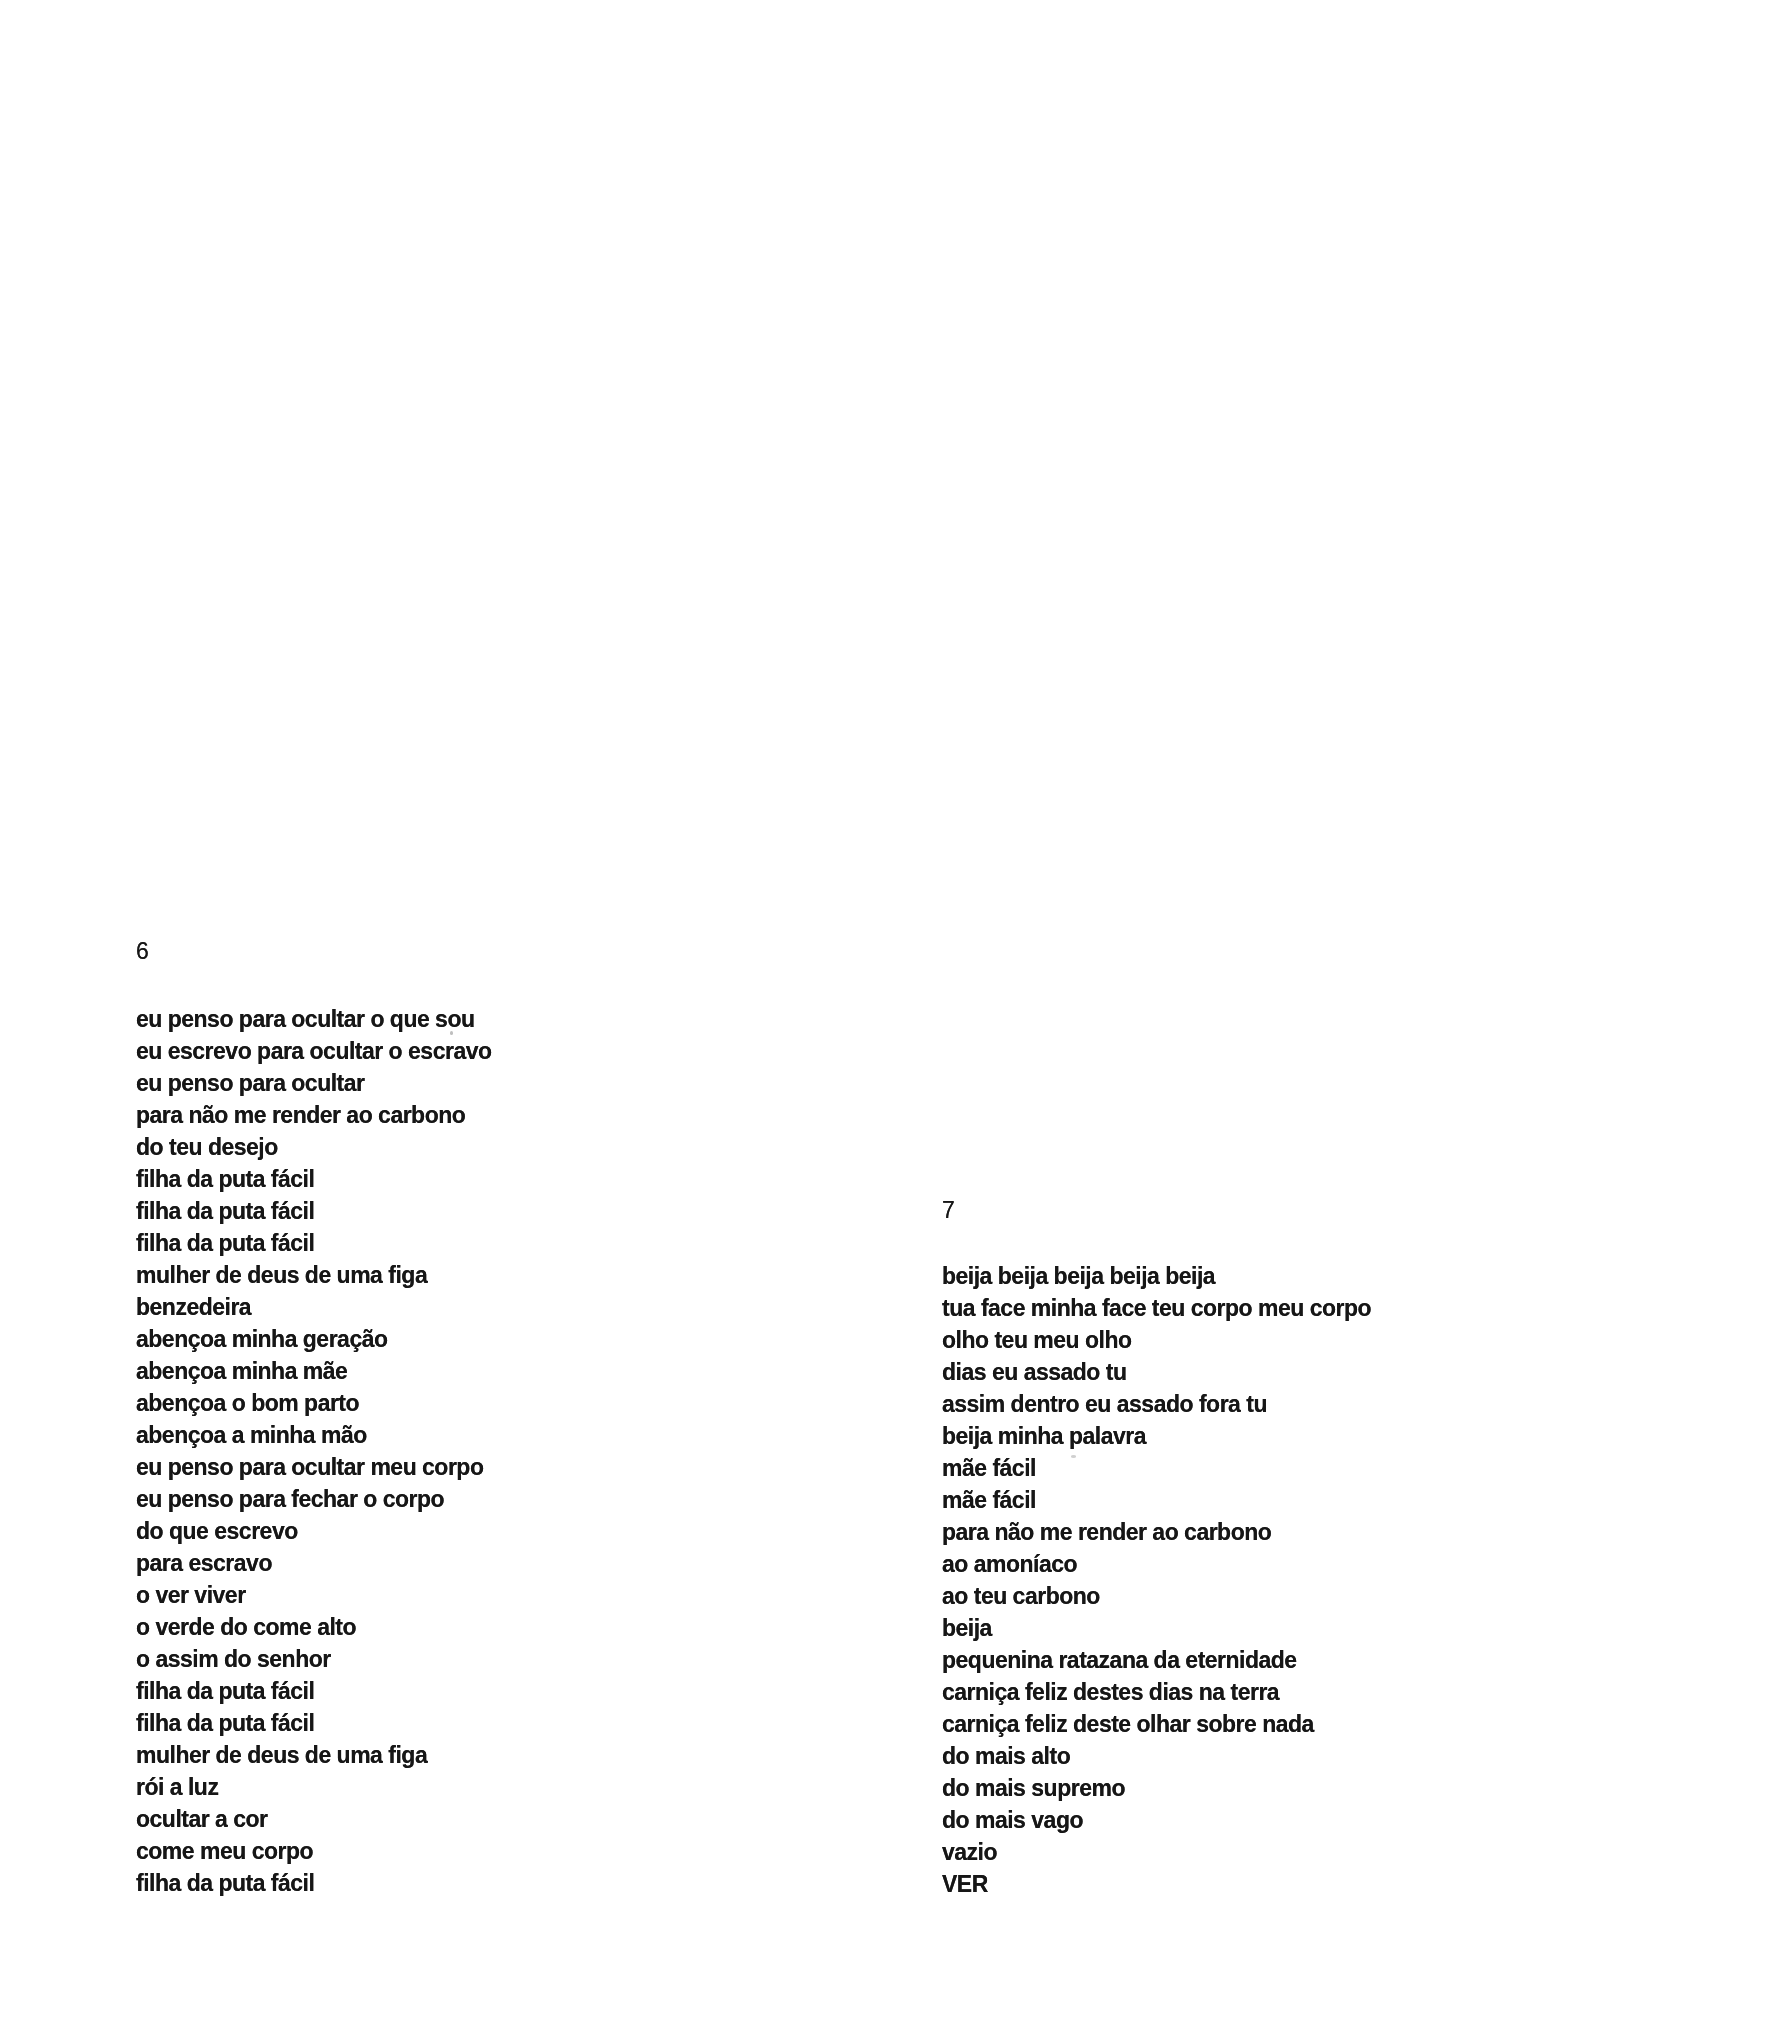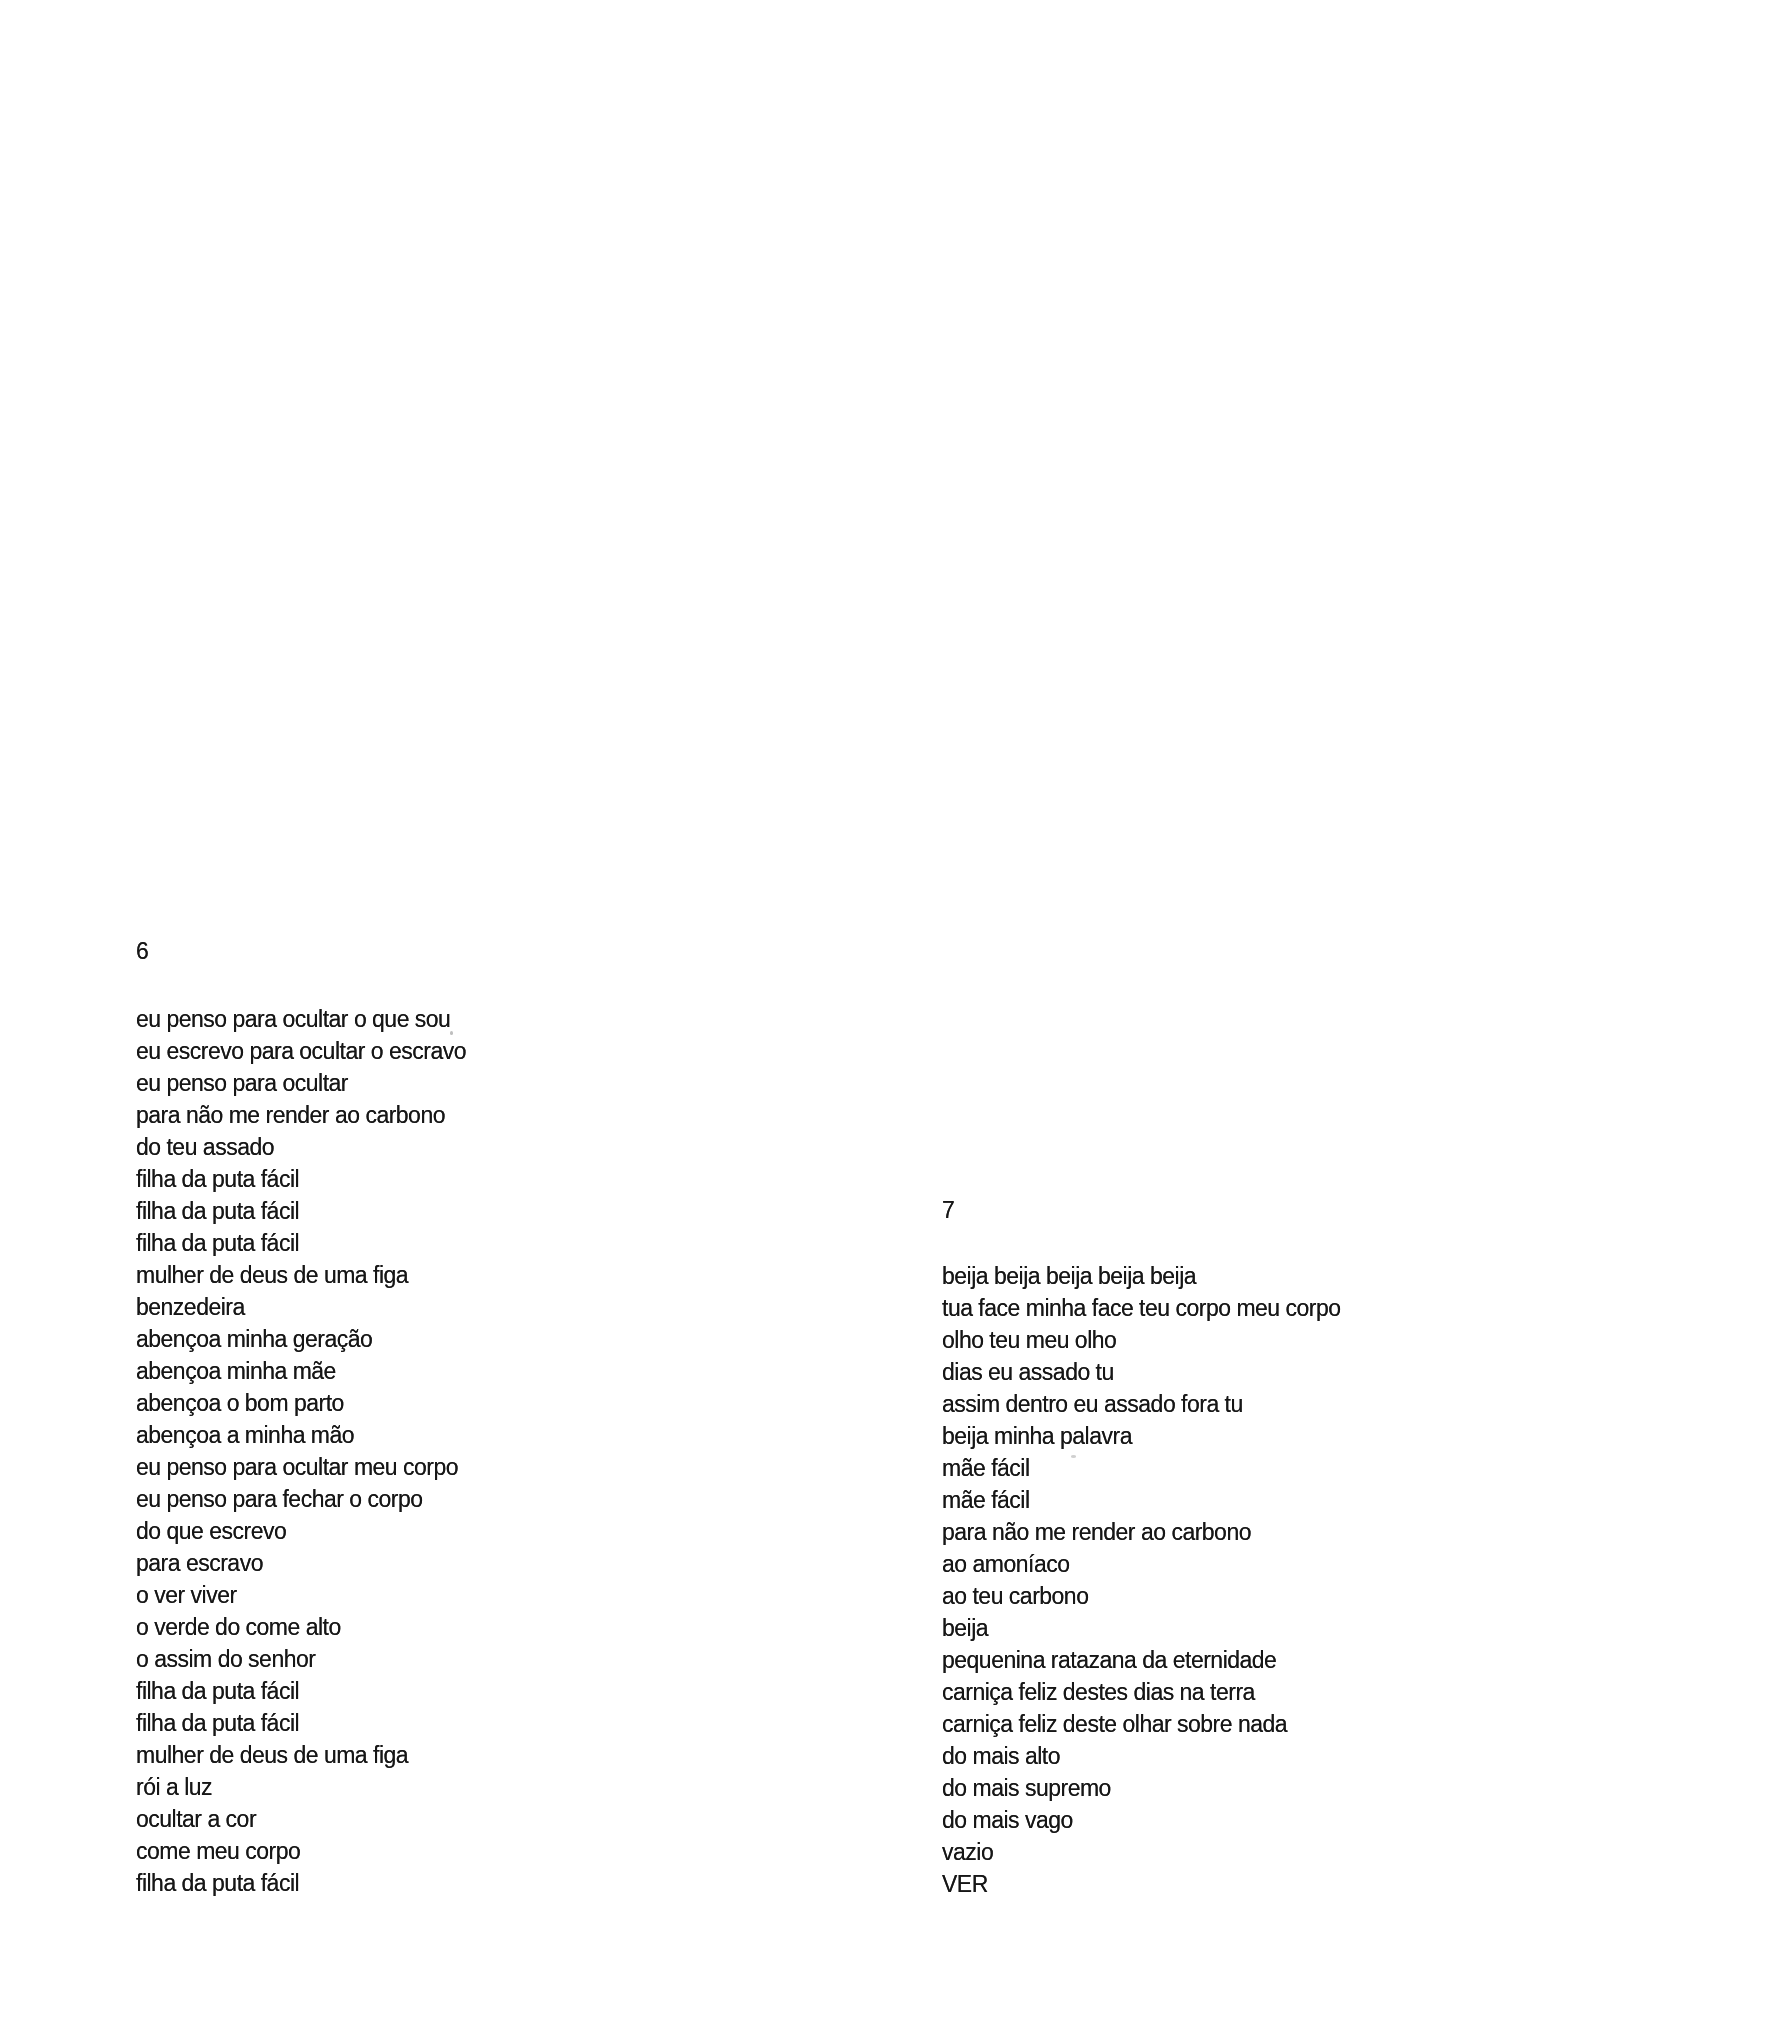--- a/index.html
+++ b/index.html
@@ -31,20 +31,21 @@
   }
   .poem-number {
     line-height: 32px;
   }
   .poem-6 { left: 136px;  top: 935px; }
   .poem-7 { left: 942px; top: 1194px; }
   .poem-6 .poem-number { margin-bottom: 36px; }
   .poem-7 .poem-number { margin-bottom: 34px; }
   .poem-line {
     line-height: 32px;
+    font-weight: bold;
   }
   
   .scan-artifact {
     position: absolute;
     background: #8a8a8a;
     border-radius: 50%;
     opacity: 0.55;
   }
   .scan-artifact.a1 { left: 450px;  top: 1031px; width: 3.3px; height: 4.1px; }
   .scan-artifact.a2 { left: 1071px; top: 1455px; width: 5px; height: 2.5px; opacity: 0.4; }
@@ -54,21 +55,21 @@
 
 <div class="page">
 
   <section class="poem poem-6">
     <div class="poem-number">6</div>
     <div class="poem-lines">
         <div class="poem-line">eu penso para ocultar o que sou</div>
         <div class="poem-line">eu escrevo para ocultar o escravo</div>
         <div class="poem-line">eu penso para ocultar</div>
         <div class="poem-line">para não me render ao carbono</div>
-        <div class="poem-line">do teu assado</div>
+        <div class="poem-line">do teu desejo</div>
         <div class="poem-line">filha da puta fácil</div>
         <div class="poem-line">filha da puta fácil</div>
         <div class="poem-line">filha da puta fácil</div>
         <div class="poem-line">mulher de deus de uma figa</div>
         <div class="poem-line">benzedeira</div>
         <div class="poem-line">abençoa minha geração</div>
         <div class="poem-line">abençoa minha mãe</div>
         <div class="poem-line">abençoa o bom parto</div>
         <div class="poem-line">abençoa a minha mão</div>
         <div class="poem-line">eu penso para ocultar meu corpo</div>

